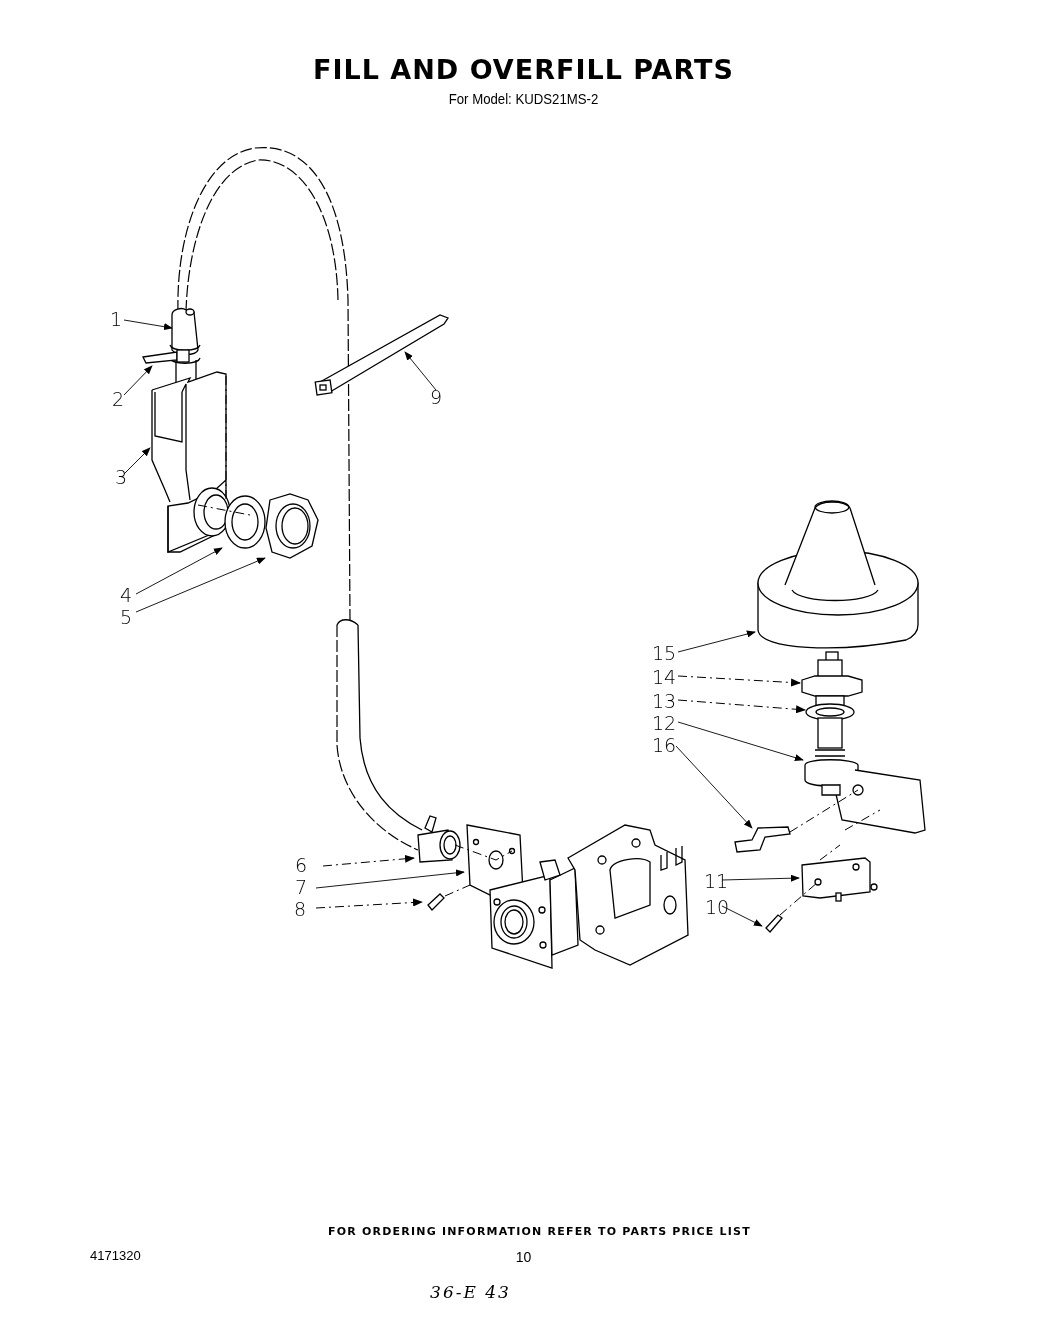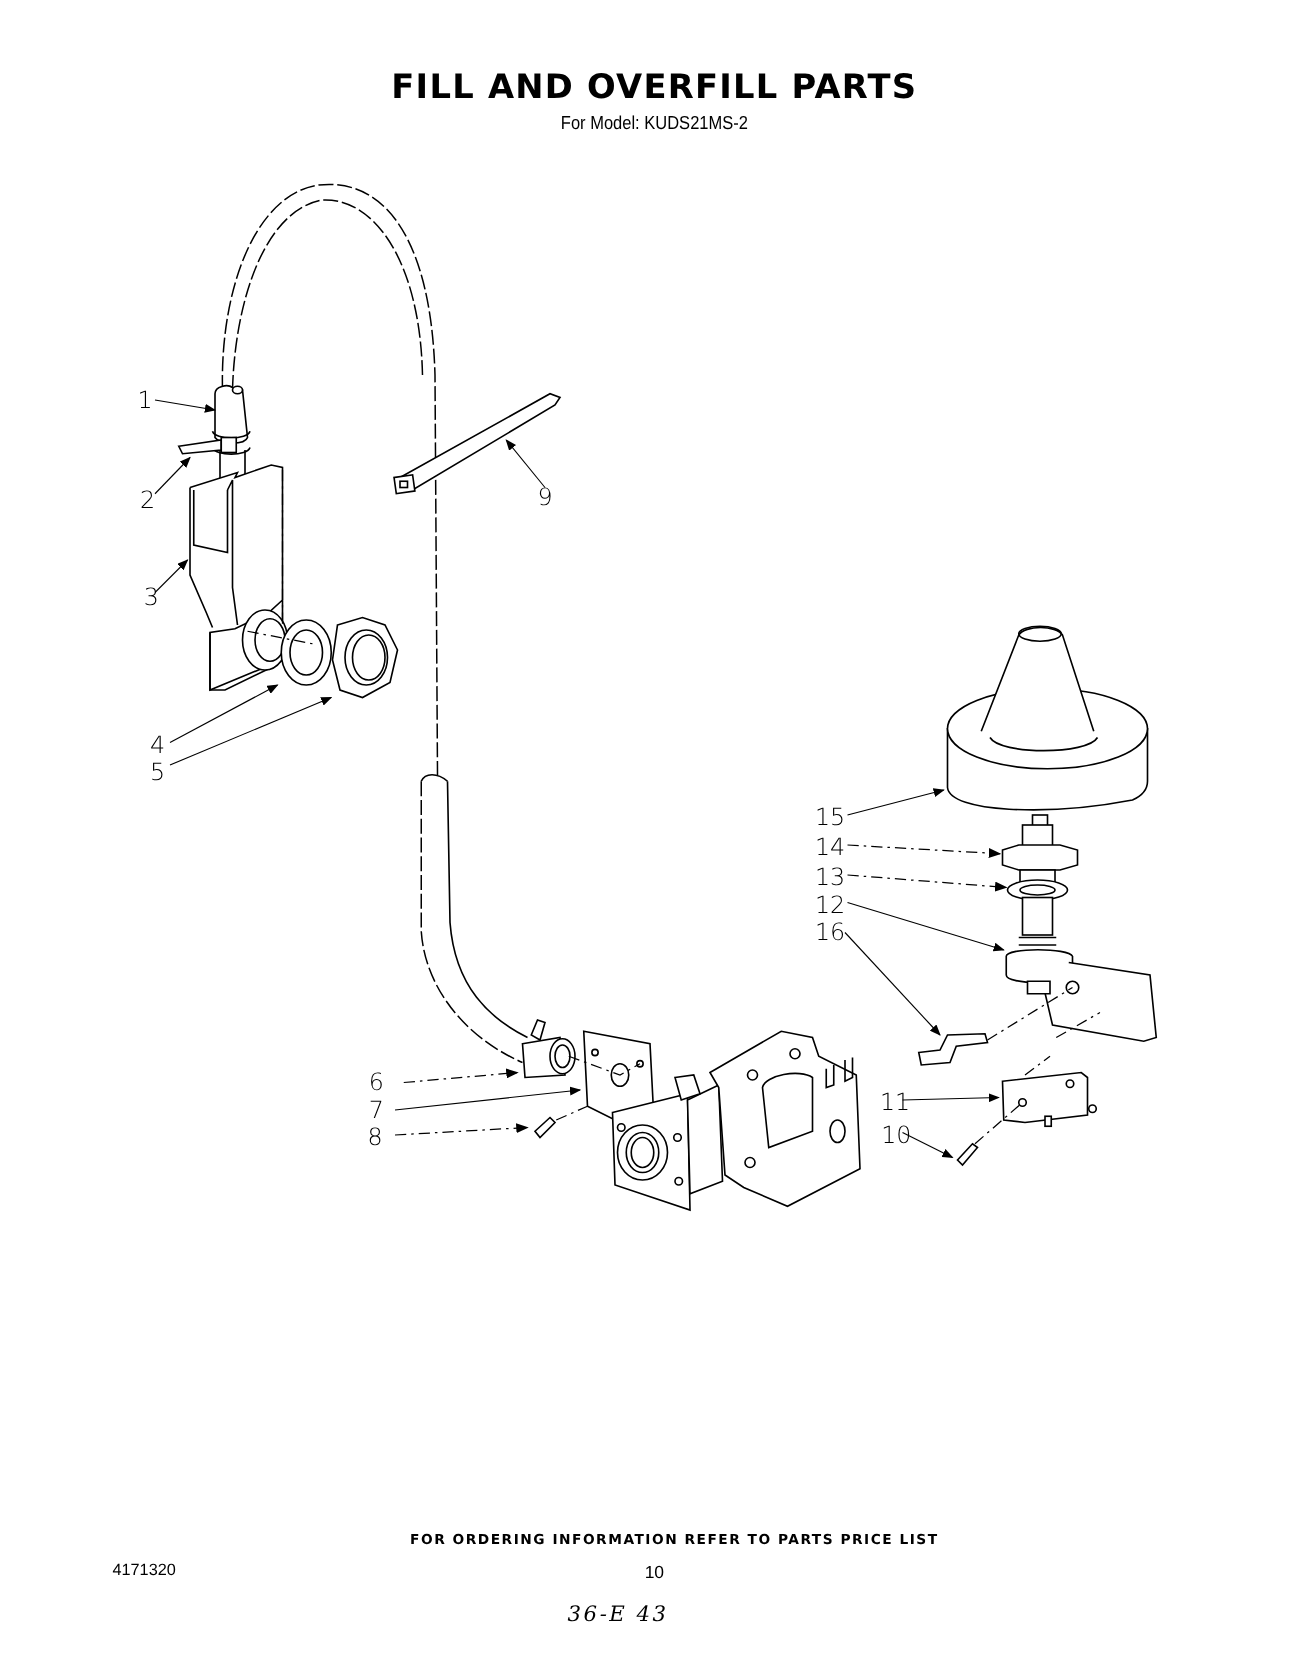--- a/index.html
+++ b/index.html
@@ -2,21 +2,21 @@
 <html><head>
   <meta charset="utf-8">
   <style>
     html, body { margin: 0; padding: 0; background: #ffffff; }
     body { width: 1047px; height: 1323px; position: relative; overflow: hidden; font-family: "Liberation Sans", sans-serif; color: #000; }
     .title { position: absolute; left: 0; width: 1047px; top: 54px; text-align: center; font-family: "DejaVu Sans", sans-serif; font-weight: bold; font-size: 27px; letter-spacing: 1px; }
     .subtitle { position: absolute; left: 0; width: 1047px; top: 90px; text-align: center; font-family: "Liberation Sans", sans-serif; font-size: 15px; transform: scaleX(0.88); }
     .order-note { position: absolute; left: 16px; width: 1047px; top: 1225px; text-align: center; font-family: "DejaVu Sans", sans-serif; font-weight: bold; font-size: 11px; letter-spacing: 1.2px; }
     .doc-number { position: absolute; left: 90px; top: 1248px; font-family: Liberation Sans, sans-serif; font-size: 13px; }
     .page-number { position: absolute; left: 0; width: 1047px; top: 1249px; text-align: center; font-family: "Liberation Sans", sans-serif; font-size: 14px; }
-    .handwritten { position: absolute; left: 0; width: 941px; top: 1282px; text-align: center; font-family: "DejaVu Serif", serif; font-style: italic; font-size: 17px; letter-spacing: 2px; padding-left: 24px; }
+    .handwritten { position: absolute; left: 0; width: 941px; top: 1282px; text-align: center; font-family: "DejaVu Serif", serif; font-style: italic; font-size: 17px; letter-spacing: 2px; }
     svg.diagram { position: absolute; left: 0; top: 0; }
     .lbl { font-family: "DejaVu Sans", sans-serif; font-size: 19px; font-weight: 300; fill: #000; }
     .ln { stroke: #000; stroke-width: 1.3; fill: none; }
     .lnf { stroke: #000; stroke-width: 1.3; fill: #fff; }
     .dash { stroke: #000; stroke-width: 1; fill: none; stroke-dasharray: 9 4 2 4; }
     .hose { stroke: #000; stroke-width: 1.2; fill: none; stroke-dasharray: 12 3; }
     .thin { stroke: #000; stroke-width: 0.9; fill: none; }
   </style>
 </head>
 <body>

